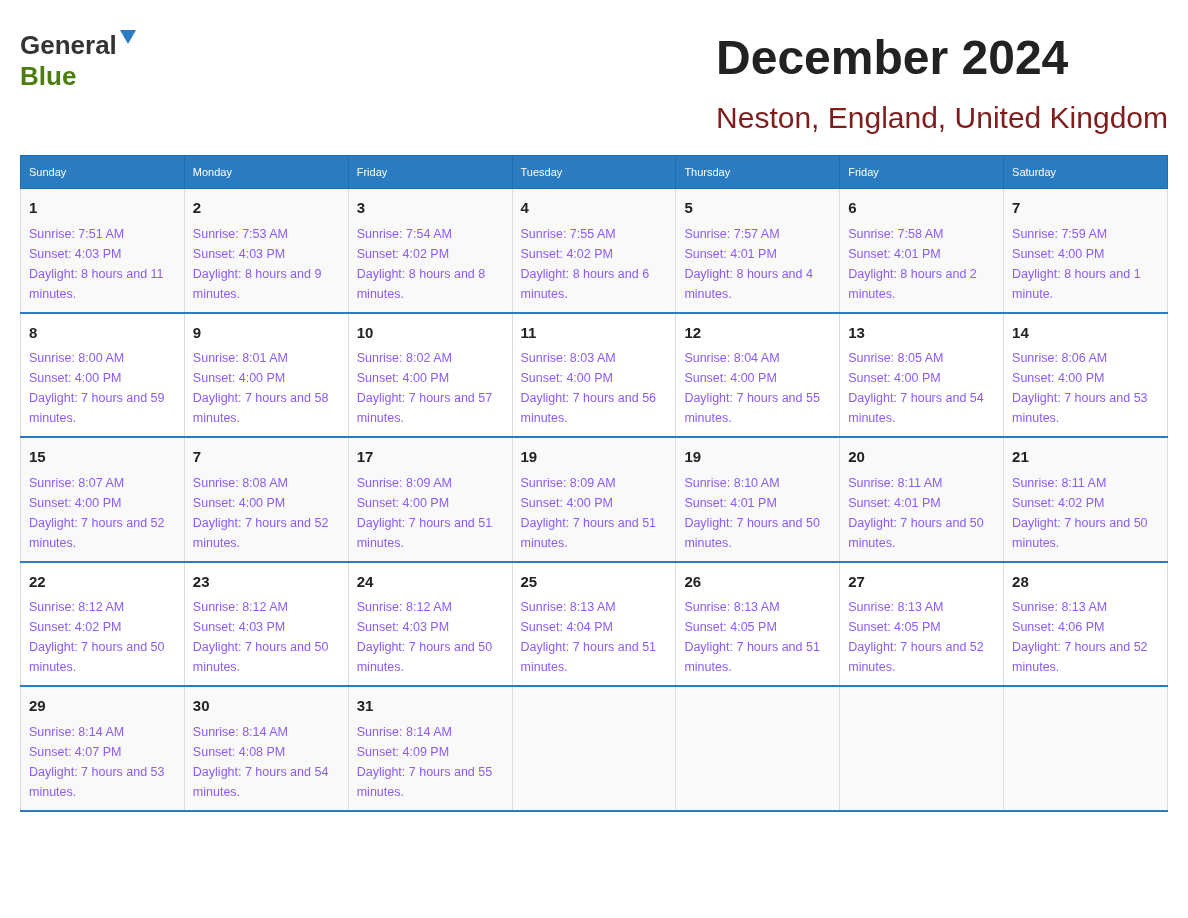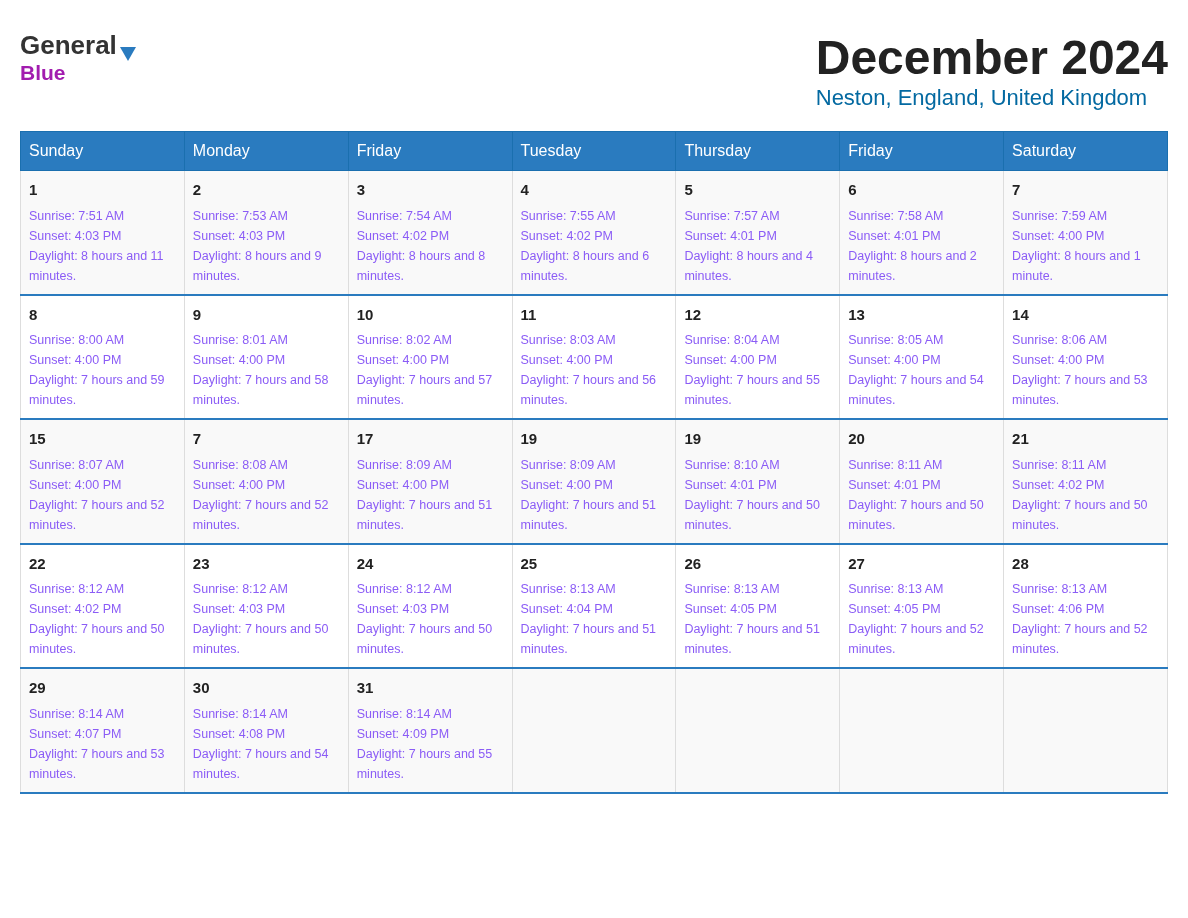--- a/index.html
+++ b/index.html
@@ -16,48 +16,48 @@
       align-items: flex-start;
       margin-bottom: 10px;
       padding: 10px 0;
     }
     .logo-text-general {
       font-size: 26px;
       font-weight: bold;
       color: #333;
     }
     .logo-text-blue {
-      font-size: 21px;
-      font-weight: bold;
-      color: #a21caf;
+      font-size: 26px;
+      font-weight: bold;
+      color: #4d7c0f;
     }
     .title-section {
       text-align: left;
     }
     .calendar-title {
       font-size: 48px;
       font-weight: bold;
       color: #222;
     }
     .calendar-subtitle {
-      font-size: 22px;
-      color: #0369a1;
-      margin-top: 0;
+      font-size: 30px;
+      color: #7f1d1d;
+      margin-top: 16px;
     }
     table {
       width: 100%;
       border-collapse: collapse;
       margin-top: 10px;
     }
     thead tr {
       background-color: #2a7bbf;
     }
     thead th {
       color: #fff;
-      font-size: 16px;
+      font-size: 11px;
       font-weight: normal;
       padding: 10px 8px;
       text-align: left;
       border: 1px solid #1a6faf;
     }
     tbody tr {
       border-bottom: 2px solid #2a7bbf;
     }
     tbody td {
       vertical-align: top;
@@ -88,21 +88,21 @@
     tbody tr:nth-child(even) td {
       background-color: #fff;
     }
     .logo-container {
       display: flex;
       flex-direction: column;
       align-items: flex-start;
     }
     .logo-line1 {
       display: flex;
-      align-items: flex-end;
+      align-items: flex-start;
     }
     .logo-triangle {
       display: inline-block;
       width: 0;
       height: 0;
       border-left: 8px solid transparent;
       border-right: 8px solid transparent;
       border-top: 14px solid #2a7bbf;
       margin-left: 3px;
     }

